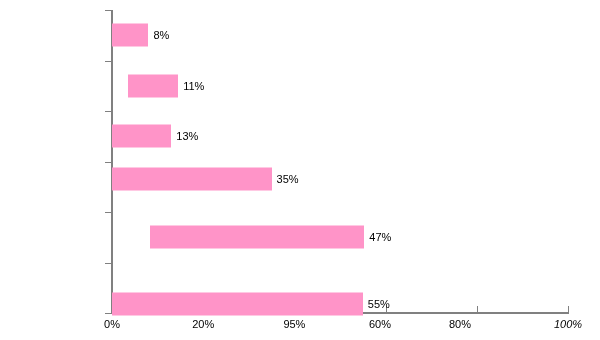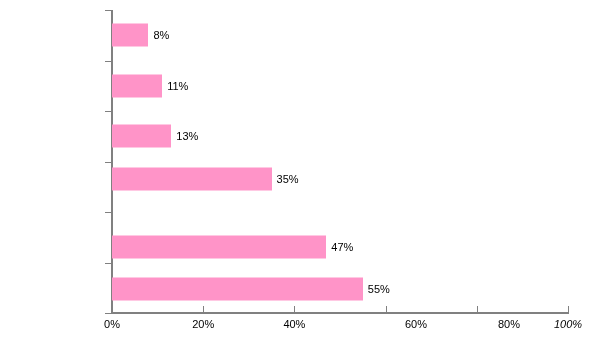--- a/index.html
+++ b/index.html
@@ -123,46 +123,46 @@
       <div class="x-tick" style="left: 112px;"></div>
       <div class="x-tick" style="left: 203.2px;"></div>
       <div class="x-tick" style="left: 294.4px;"></div>
       <div class="x-tick" style="left: 385.6px;"></div>
       <div class="x-tick" style="left: 476.8px;"></div>
       <div class="x-tick" style="left: 568px;"></div>
     </div>
   <div id="x-tick-labels">
       <div class="x-tick-label" style="left: 112px;">0%</div>
       <div class="x-tick-label" style="left: 203.2px;">20%</div>
-      <div class="x-tick-label" style="left: 294.4px;">40%</div>
-      <div class="x-tick-label" style="left: 404px; padding-left: 24px;">60%</div>
-      <div class="x-tick-label" style="left: 505px; padding-left: 8px;">80%</div>
+      <div class="x-tick-label" style="left: 294.4px;">95%</div>
+      <div class="x-tick-label" style="left: 368px; padding-left: 24px;">60%</div>
+      <div class="x-tick-label" style="left: 456px; padding-left: 8px;">80%</div>
       <div class="x-tick-label" style="left: 568px; font-style: italic;">100%</div>
     </div>
 
   <div class="plot-area" id="plot-area">
       <div class="cat-row" style="top: 0px; height: 50.5px;">
         <div class="bar" title="Asia 8%" style="width: 36.48px; background: rgb(255, 148, 200);"></div>
         <div class="bar-value" style="left: 41.48px;">8%</div>
       </div>
-      <div class="cat-row" style="top: 50.5px; height: 50.5px;">
+      <div class="cat-row" style="top: 50.5px; height: 50.5px; margin-left: 16px;">
         <div class="bar" title="South Americ a 11%" style="width: 50.16px; background: rgb(255, 148, 200);"></div>
         <div class="bar-value" style="left: 55.16px;">11%</div>
       </div>
       <div class="cat-row" style="top: 101px; height: 50.5px; text-decoration: underline;">
         <div class="bar" title="Afric a 13%" style="width: 59.28px; background: rgb(255, 148, 200);"></div>
         <div class="bar-value" style="left: 64.28px;">13%</div>
       </div>
       <div class="cat-row" style="top: 144px; height: 50.5px;">
         <div class="bar" title="Europe 35%" style="width: 159.6px; background: rgb(255, 148, 200);"></div>
         <div class="bar-value" style="left: 164.6px;">35%</div>
       </div>
-      <div class="cat-row" style="top: 212px; height: 50.5px;">
+      <div class="cat-row" style="top: 202px; height: 50.5px; margin-left: 38px;">
         <div class="bar" title="North Americ a* 47%" style="width: 214.32px; background: rgb(255, 148, 200);"></div>
         <div class="bar-value" style="left: 219.32px;">47%</div>
       </div>
-      <div class="cat-row" style="top: 254px; height: 50.5px; padding-left: 42px;">
+      <div class="cat-row" style="top: 269px; height: 50.5px; padding-left: 42px;">
         <div class="bar" title="Australia 55%" style="width: 250.8px; background: rgb(255, 148, 200);"></div>
         <div class="bar-value" style="left: 255.8px;">55%</div>
       </div>
     </div>
 
 </div>
 
 </body></html>

